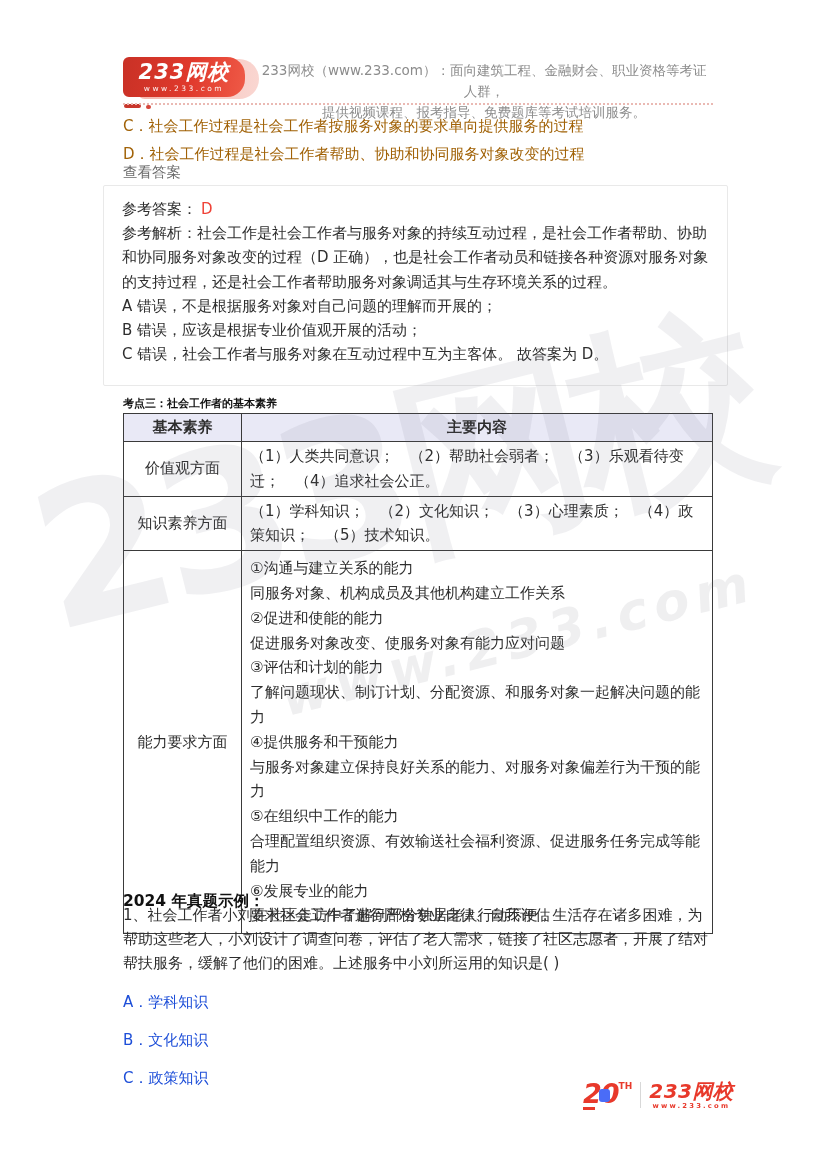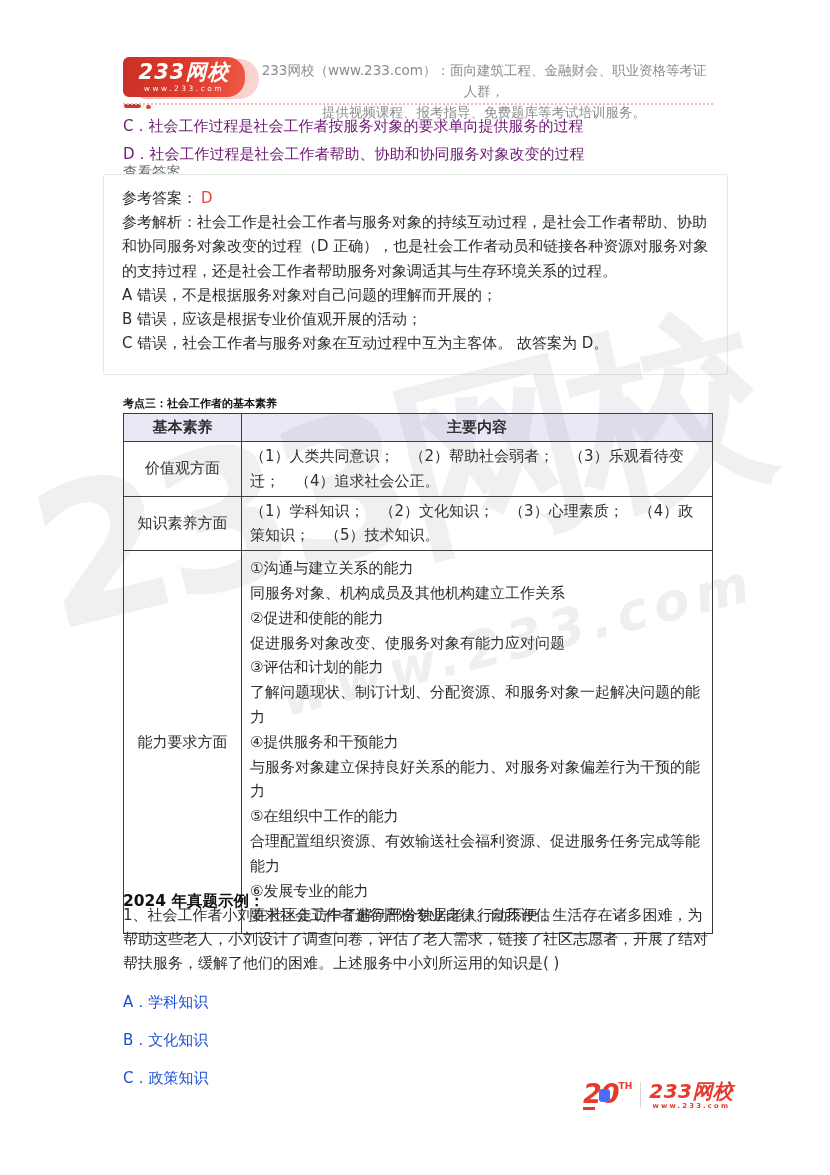--- a/index.html
+++ b/index.html
@@ -17,25 +17,25 @@
     background:linear-gradient(100deg,rgba(231,90,72,.45),rgba(240,140,125,.35));
     border-radius:8px 20px 20px 8px; z-index:1; }
   .logo-brand { font-size:21px; font-weight:bold; font-style:italic; letter-spacing:1px; line-height:24px; }
   .logo-site { font-size:7.5px; letter-spacing:2.5px; opacity:.92; line-height:9px; }
   .logo-dash { position:absolute; left:1px; top:47px; width:17px; height:4px; background:#c9362b; border-radius:2px; }
   .logo-dot  { position:absolute; left:23px; top:48px; width:5px; height:4px; background:#d5473c; border-radius:2px; }
   .tagline { text-align:center; font-size:13.5px; line-height:21px; color:#8c8c8c; padding-top:3px; }
   .dotted-rule { position:absolute; top:103px; left:123px; width:590px; border-top:2px dotted #eab9b3; }
 
   
-  .options-top { position:absolute; top:112px; left:123px; width:600px; font-size:15px; line-height:28px; color:#701a75; }
+  .options-top { position:absolute; top:112px; left:123px; width:600px; font-size:15px; line-height:28px; color:#a16207; }
   .view-answer { position:absolute; top:163px; left:123px; font-size:14.5px; color:#6b6b6b; cursor:pointer; }
 
   
-  .answer-panel { position:absolute; top:174px; left:103px; width:625px; height:201px;
+  .answer-panel { position:absolute; top:185px; left:103px; width:625px; height:201px;
     border:1px solid #e9e9e9; border-radius:2px; background:#fff; padding:11px 18px;
     font-size:15px; line-height:24.2px; color:#2e2e2e; }
   .answer-value { color:#ef4136; padding-left:4px; }
 
   
   .kp-title { position:absolute; top:396px; left:123px; font-size:11px; font-weight:bold; color:#111; }
   .kp-table { position:absolute; top:413px; left:123px; width:590px; border-collapse:collapse; font-size:15px; color:#2e2e2e; }
   .kp-table th, .kp-table td { border:1px solid #3a3a3a; }
   .kp-table th { background:#e9e9f6; font-weight:bold; height:28px; font-size:15px; text-align:center; }
   .kp-col-label { width:118px; text-align:center; vertical-align:middle;margin-left:8px; }

